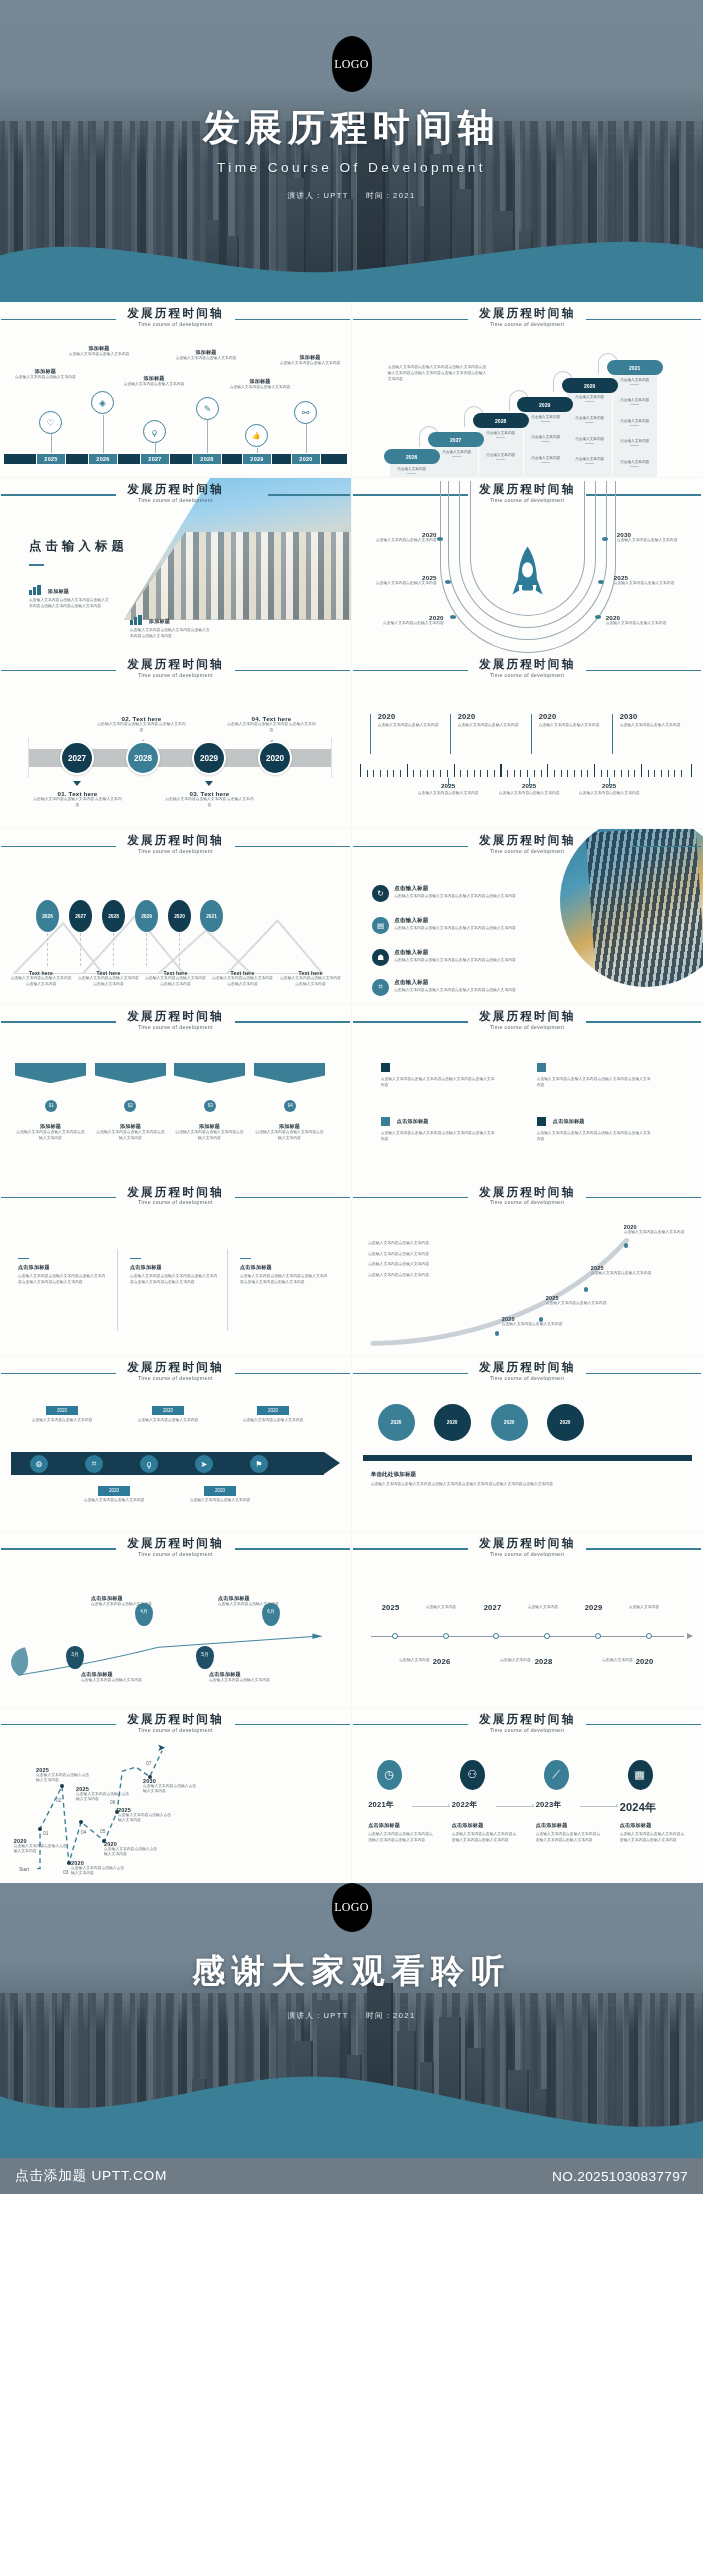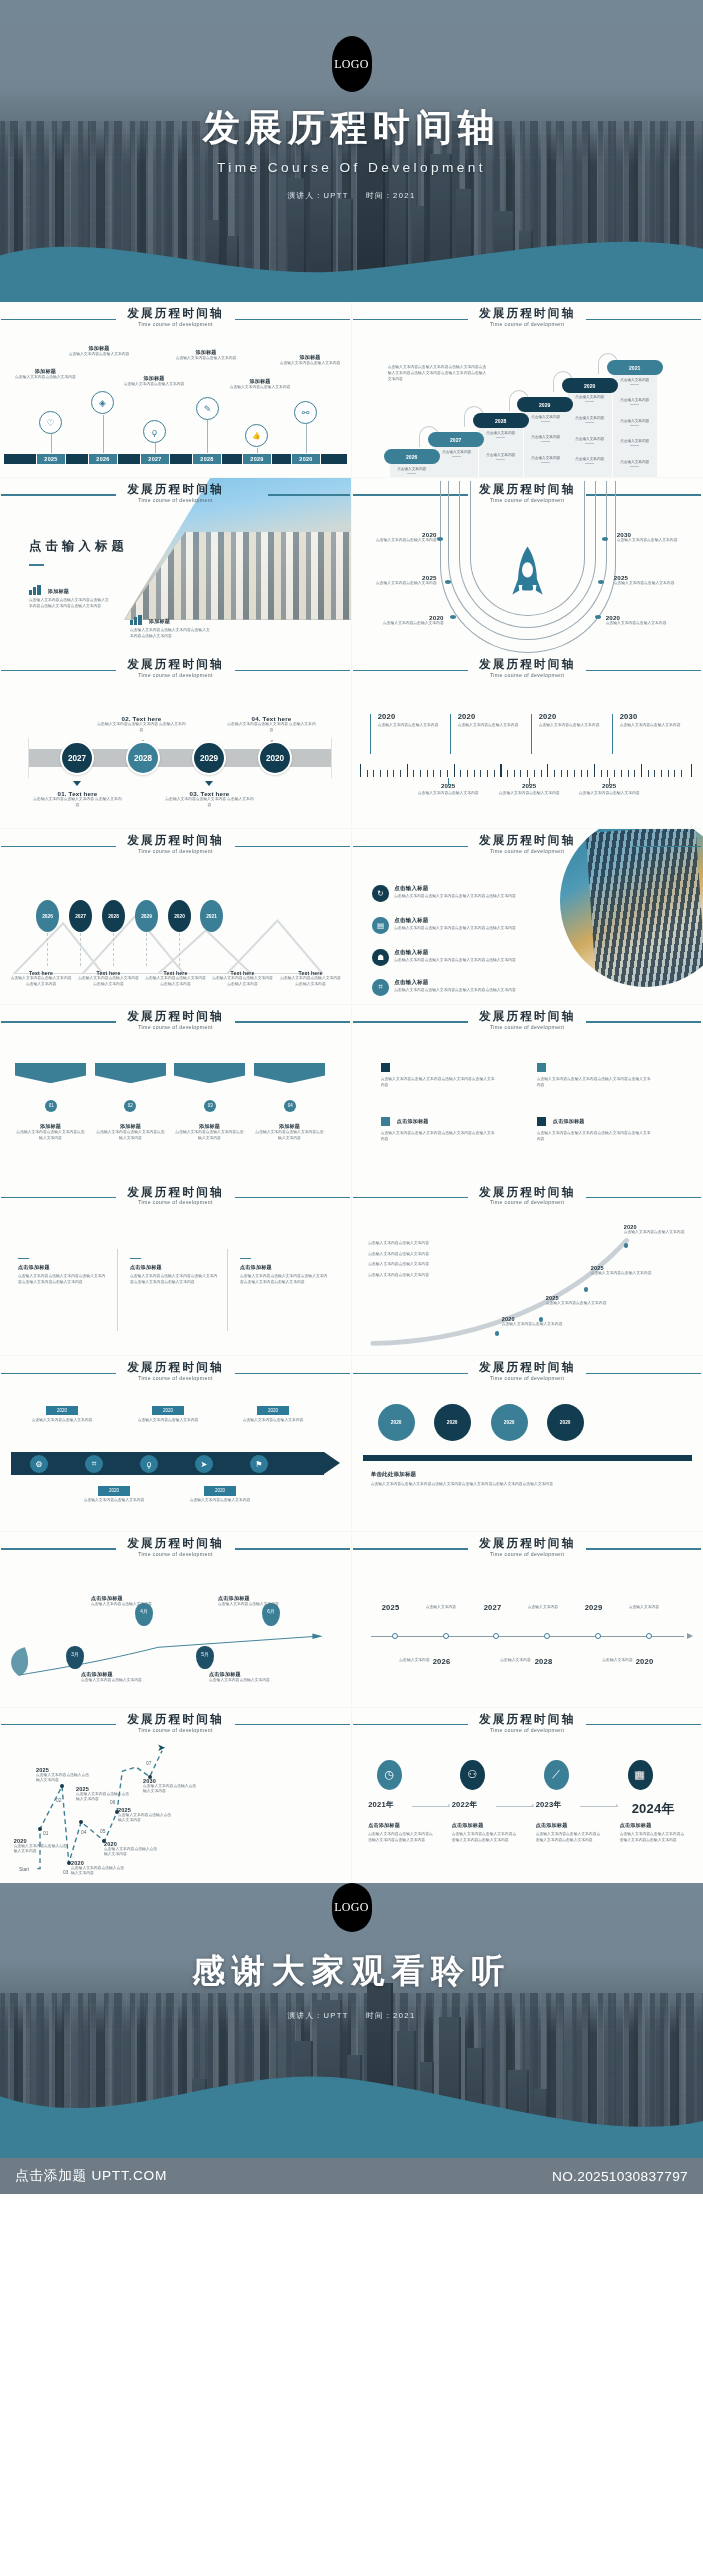--- a/index.html
+++ b/index.html
@@ -1174,21 +1174,21 @@
           <span>🏢</span>
         </div>
 
       <div class="arrow-lite" style="left:60px;top:65px;width:38px"></div>
       <div class="arrow-lite" style="left:144px;top:65px;width:38px"></div>
       <div class="arrow-lite" style="left:228px;top:65px;width:38px"></div>
 
       <div class="ph-t yr" style="position:absolute;left:16.5px;top:59px;font-size:7.6px">2021年</div>
       <div class="ph-t yr" style="position:absolute;left:100px;top:59px;font-size:7.6px">2022年</div>
       <div class="ph-t yr" style="position:absolute;left:184px;top:59px;font-size:7.6px">2023年</div>
-      <div class="ph-t yr" style="position:absolute;left:280px;top:59px;font-size:13px">2024年</div>
+      <div class="ph-t yr" style="position:absolute;left:268px;top:59px;font-size:11px">2024年</div>
 
       <div style="position:absolute;left:16.5px;top:81px;width:66px">
         <div class="ph-t">点击添加标题</div>
         <div class="ph-b" style="margin-top:3.4px">点击输入文本内容点击输入文本内容点击输入文本内容点击输入文本内容</div>
       </div>
       <div style="position:absolute;left:100px;top:81px;width:66px">
         <div class="ph-t">点击添加标题</div>
         <div class="ph-b" style="margin-top:3.4px">点击输入文本内容点击输入文本内容点击输入文本内容点击输入文本内容</div>
       </div>
       <div style="position:absolute;left:184px;top:81px;width:66px">

